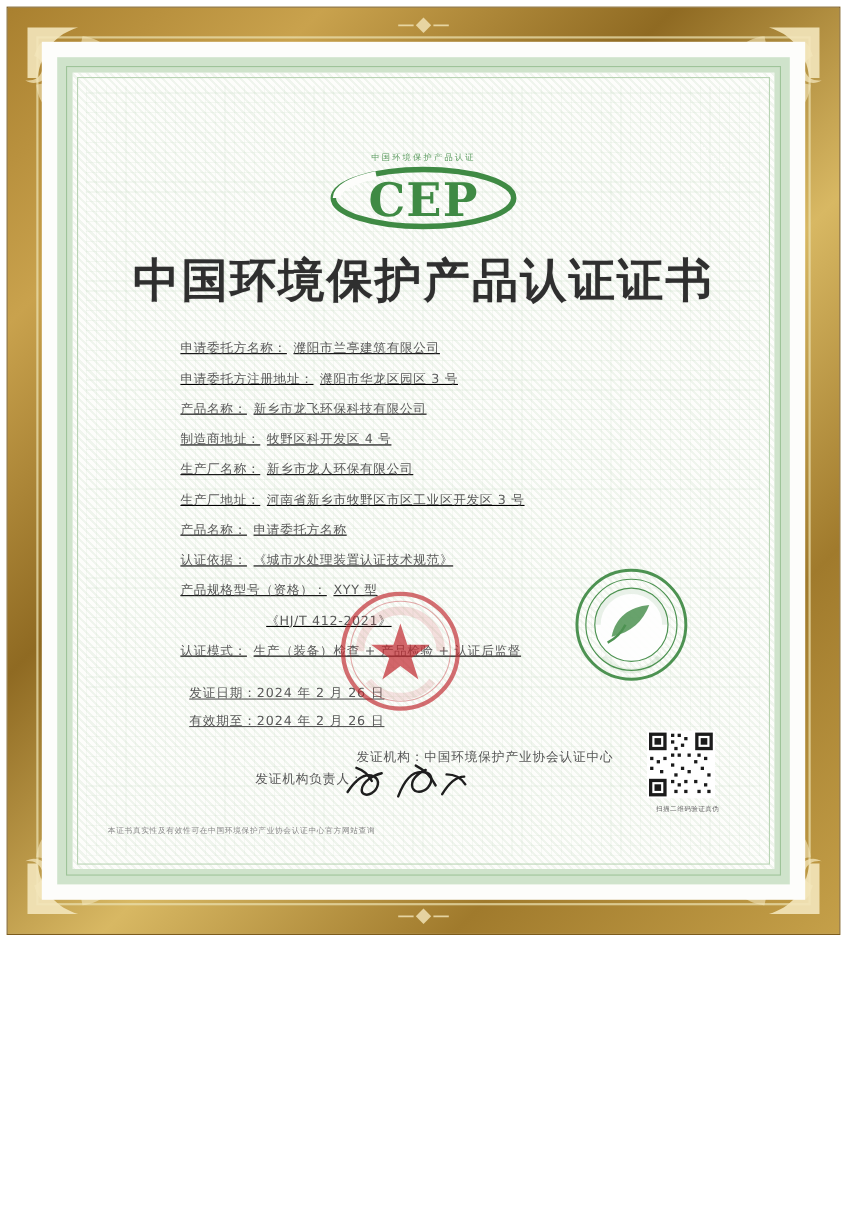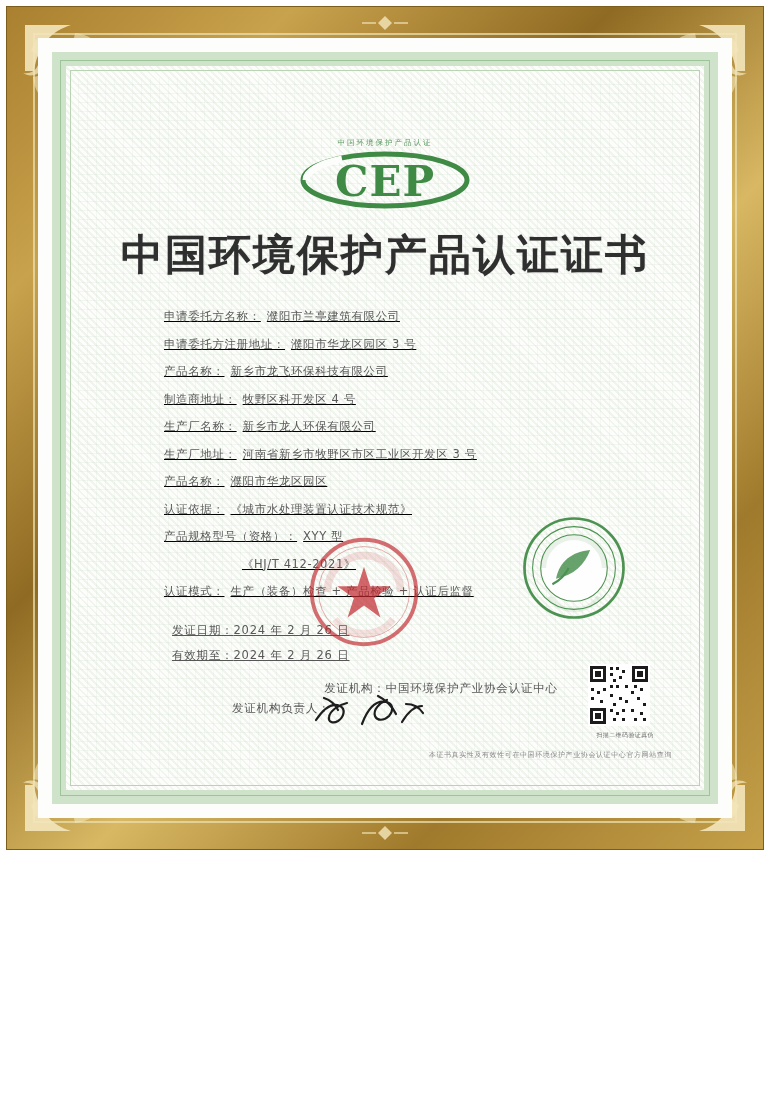--- a/index.html
+++ b/index.html
@@ -274,21 +274,21 @@
     letter-spacing: 0.4px;
     filter: blur(0.4px);
   }
 
   
   .footer-note {
     position: absolute;
     left: 0;
     right: 0;
     bottom: 10px;
-    text-align: right;
+    text-align: left;
     font-size: 7px;
     color: #8a8a8a;
     letter-spacing: 0.6px;
     filter: blur(0.5px);
   }
 </style>
 </head>
 <body>
 
 <div class="certificate">
@@ -409,21 +409,21 @@
         <div class="field-row">
           <span class="field-label">制造商地址：</span><span class="field-value">牧野区科开发区 4 号</span>
         </div>
         <div class="field-row">
           <span class="field-label">生产厂名称：</span><span class="field-value">新乡市龙人环保有限公司</span>
         </div>
         <div class="field-row">
           <span class="field-label">生产厂地址：</span><span class="field-value">河南省新乡市牧野区市区工业区开发区 3 号</span>
         </div>
         <div class="field-row">
-          <span class="field-label">产品名称：</span><span class="field-value">濮阳市华龙区园区</span>
+          <span class="field-label">产品名称：</span><span class="field-value">申请委托方名称</span>
         </div>
         <div class="field-row">
           <span class="field-label">认证依据：</span><span class="field-value">《城市水处理装置认证技术规范》</span>
         </div>
         <div class="field-row">
           <span class="field-label">产品规格型号（资格）：</span><span class="field-value">XYY 型</span>
         </div>
         <div class="field-row indent">
           <span class="field-value">《HJ/T 412-2021》</span>
         </div>

